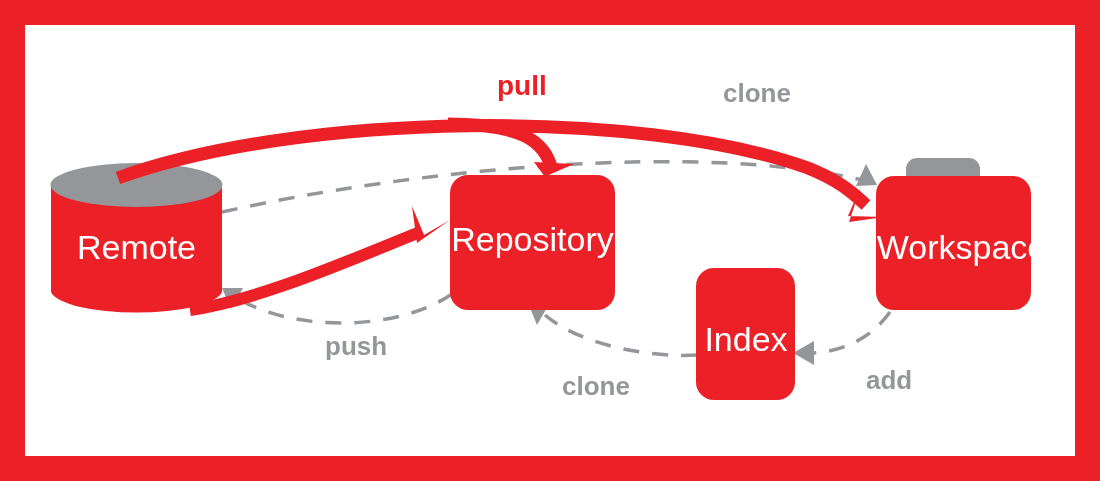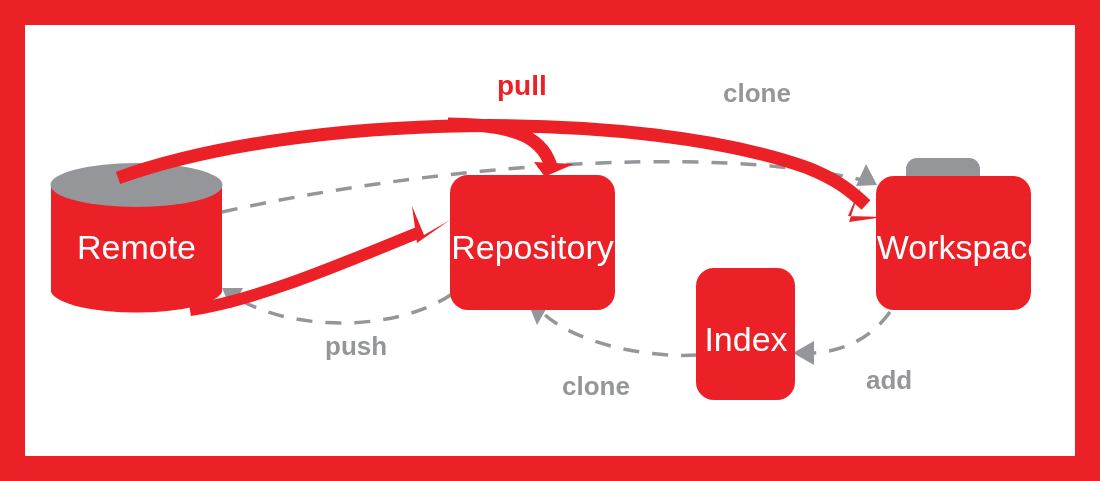--- a/index.html
+++ b/index.html
@@ -113,21 +113,21 @@
 
     <g>
       <rect x="906" y="158" width="74" height="32" rx="11" ry="11" fill="#949699"></rect>
       <rect x="876" y="176" width="155" height="134" rx="18" ry="18" fill="#ec2027"></rect>
     </g>
 
   </svg>
 
   <div class="node-label" style="left:51px; top:228px; width:171px;">Remote</div>
 
-  <div class="node-label" style="left:450px; top:228px; width:165px;">Repository</div>
+  <div class="node-label" style="left:450px; top:220px; width:165px;">Repository</div>
 
   <div class="node-label" style="left:686px; top:320px; width:120px;">Index</div>
 
   <div class="node-label" style="left:876px; top:228px; width:171px;">Workspace</div>
 
   <div class="edge-label red big" style="left:497px; top:70px;">pull</div>
 
 
   <div class="edge-label gray" style="left:723px; top:78px;">clone</div>
 

